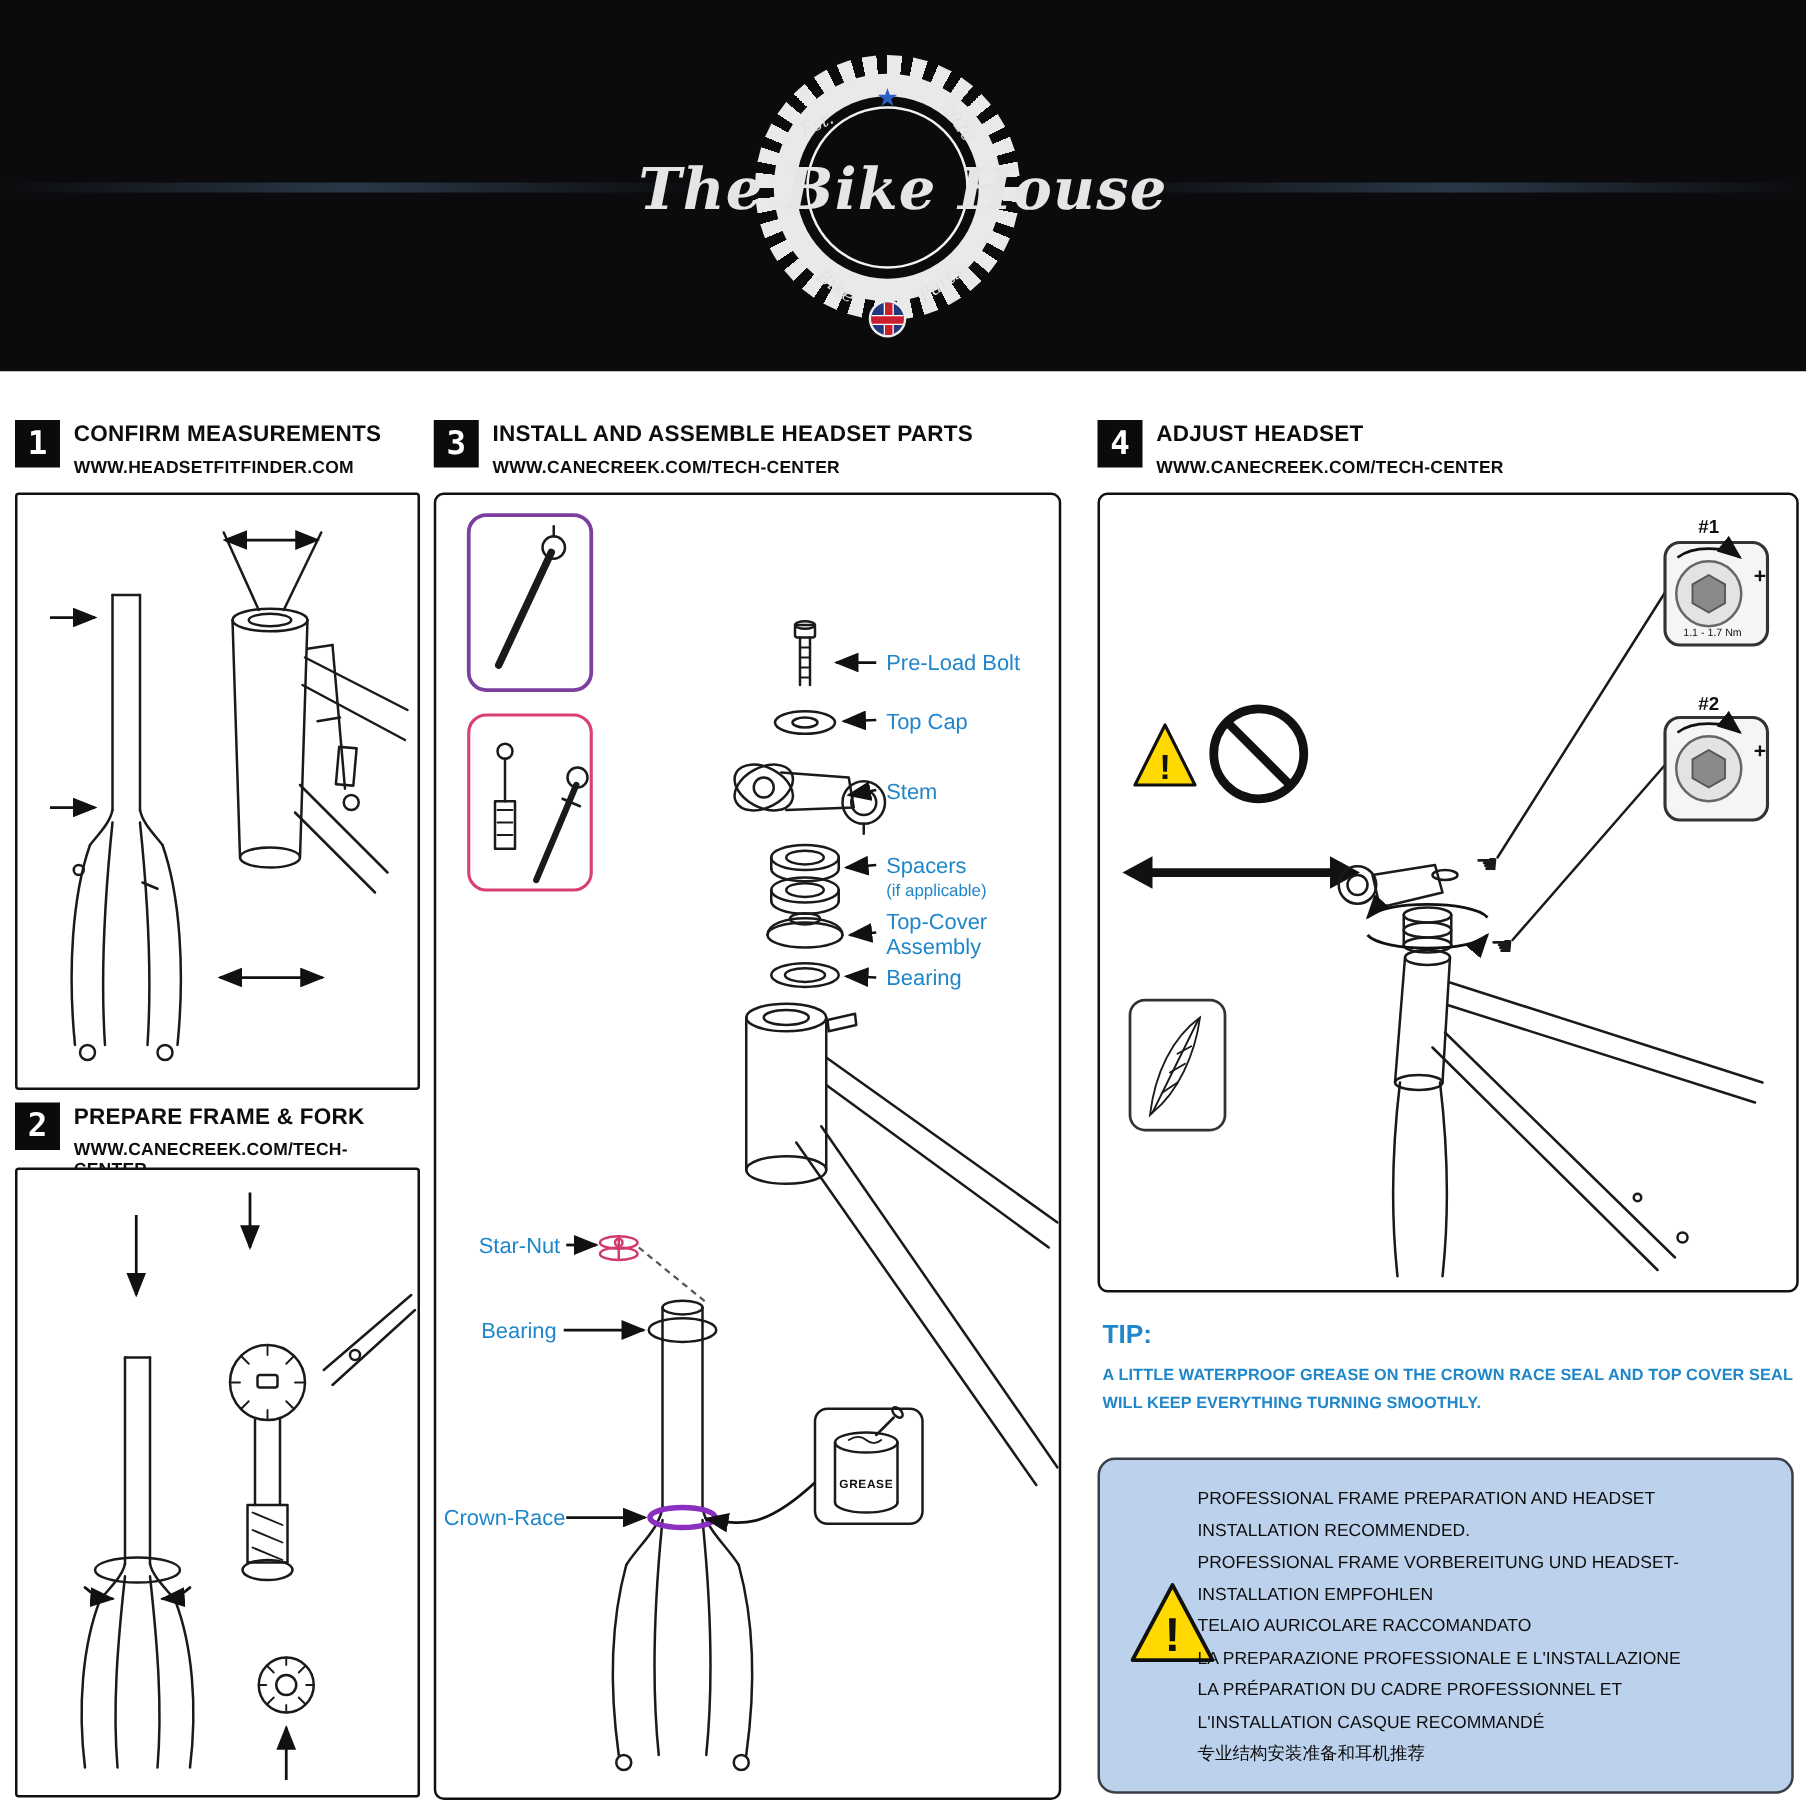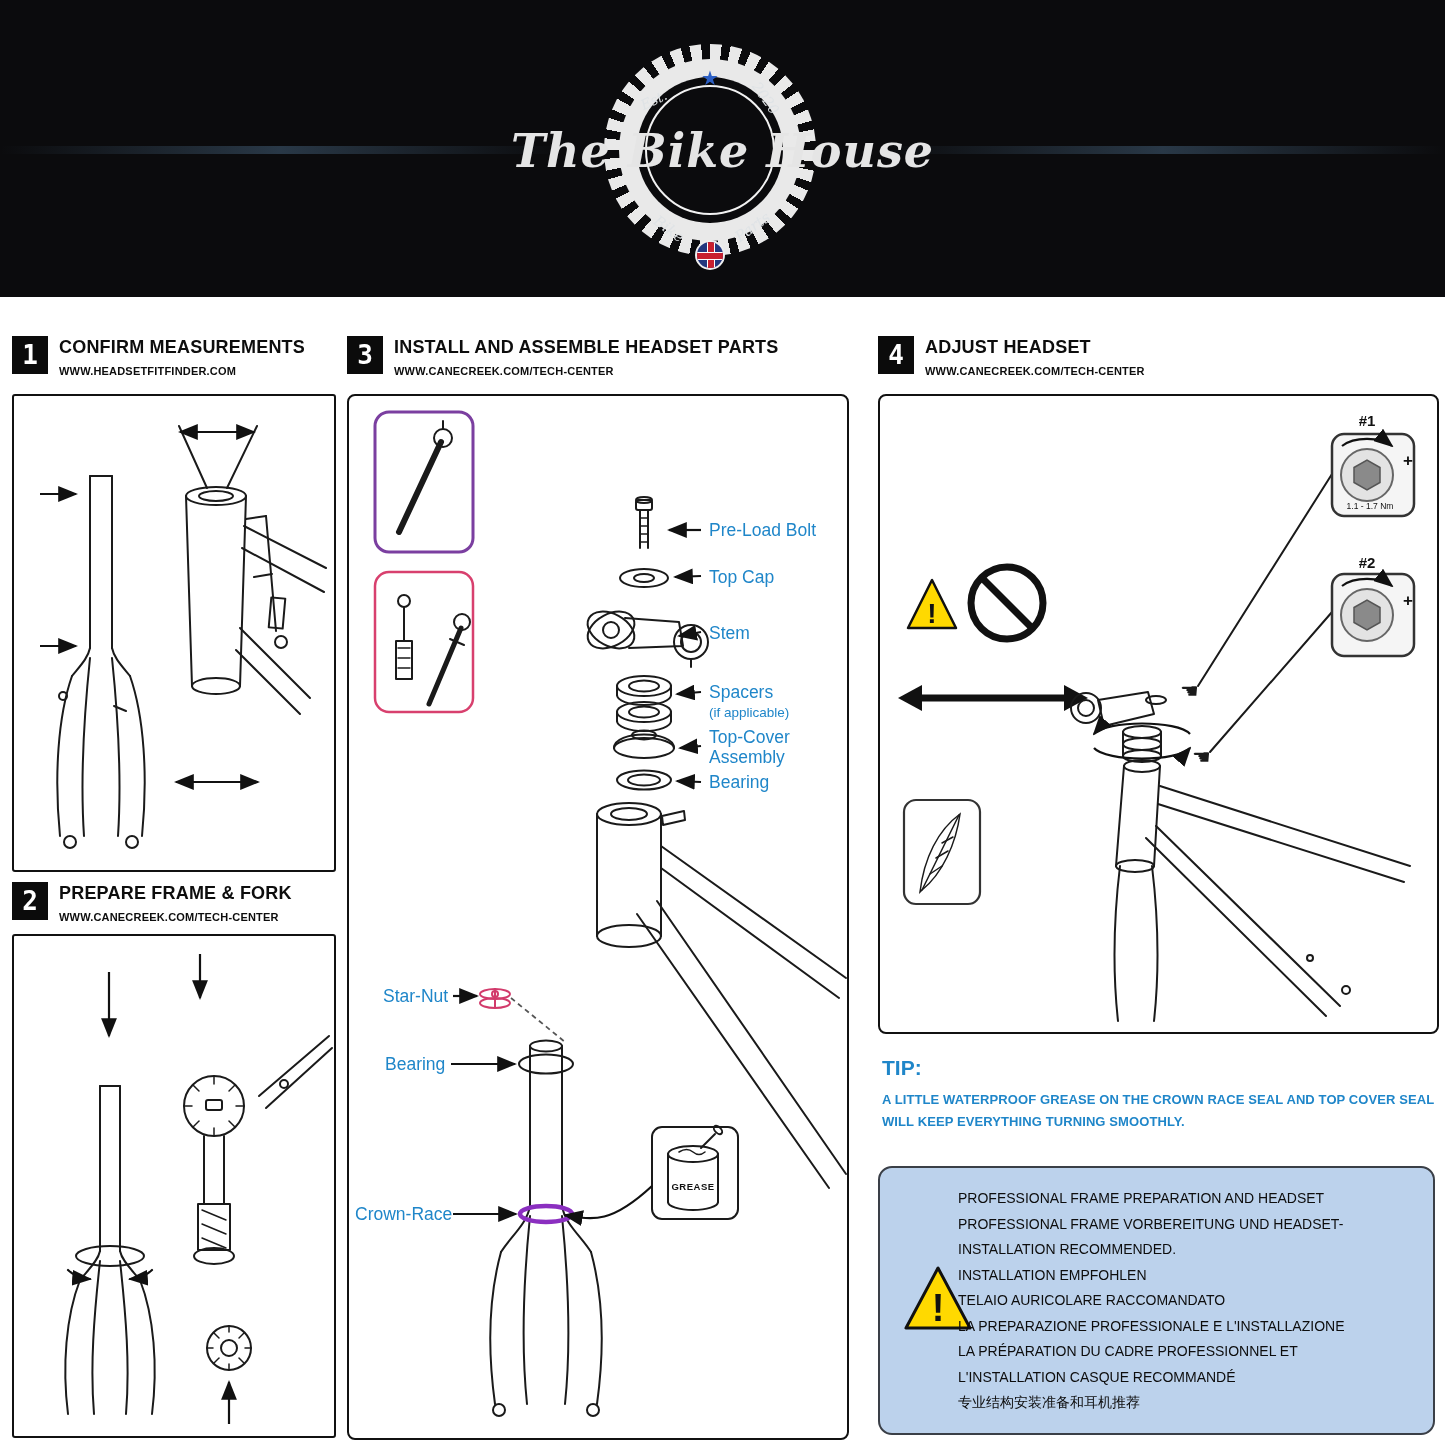--- a/index.html
+++ b/index.html
@@ -29,21 +29,21 @@
   .flag .h{position:absolute;left:0;top:10px;width:26px;height:6px;background:#c8202f;border-top:1px solid #fff;border-bottom:1px solid #fff;}
   .wordmark{position:absolute;left:0;top:124px;width:1445px;text-align:center;
       font-family:"DejaVu Serif",serif;font-style:italic;font-weight:700;font-size:46px;
       color:#e5e5e5;letter-spacing:1px;}
 
   
   .sec{position:absolute;display:flex;gap:11px;align-items:flex-start;}
   .sec-num{width:36px;height:38px;background:#0b0b0b;color:#fff;display:flex;align-items:center;
       justify-content:center;font-family:"DejaVu Sans Mono",monospace;font-weight:700;font-size:26px;flex:0 0 auto;}
   .sec-title{font-weight:700;font-size:18px;letter-spacing:.2px;line-height:1.1;padding-top:2px;}
-  .sec-url{font-weight:700;font-size:11px;margin-top:7px;letter-spacing:.2px;}
+  .sec-url{font-weight:700;font-size:14px;margin-top:7px;letter-spacing:.2px;}
 
   
   .panel{position:absolute;border:2px solid #111;background:#fff;}
   .r2{border-radius:3px;} .r6{border-radius:8px;}
   .panel svg{position:absolute;inset:0;width:100%;height:100%;}
 
   svg text{font-family:"Liberation Sans",sans-serif;}
   .k{stroke:#1a1a1a;stroke-width:2;fill:none;stroke-linecap:round;stroke-linejoin:round;}
   .k15{stroke:#1a1a1a;stroke-width:1.5;fill:none;stroke-linecap:round;}
   .arr{stroke:#111;stroke-width:2.2;fill:none;}
@@ -494,22 +494,22 @@
   <div class="tip-l" style="left:882px;top:1092px;">A LITTLE WATERPROOF GREASE ON THE CROWN RACE SEAL AND TOP COVER SEAL</div>
   <div class="tip-l" style="left:882px;top:1114px;">WILL KEEP EVERYTHING TURNING SMOOTHLY.</div>
 
   <div class="notice">
     <svg class="notice-tri" viewBox="0 0 72 68">
       <polygon points="36,4 4,64 68,64" fill="#ffd900" stroke="#111" stroke-width="3" stroke-linejoin="round"></polygon>
       <text x="36" y="57" text-anchor="middle" font-size="38" font-weight="700" fill="#111">!</text>
     </svg>
     <div class="notice-text">
       <div>PROFESSIONAL FRAME PREPARATION AND HEADSET</div>
+      <div>INSTALLATION RECOMMENDED.</div>
       <div>PROFESSIONAL FRAME VORBEREITUNG UND HEADSET-</div>
-      <div>INSTALLATION RECOMMENDED.</div>
       <div>INSTALLATION EMPFOHLEN</div>
       <div>TELAIO AURICOLARE RACCOMANDATO</div>
       <div>LA PREPARAZIONE PROFESSIONALE E L'INSTALLAZIONE</div>
       <div>LA PRÉPARATION DU CADRE PROFESSIONNEL ET</div>
       <div>L'INSTALLATION CASQUE RECOMMANDÉ</div>
       <div>专业结构安装准备和耳机推荐</div>
     </div>
   </div>
 
 </div>

